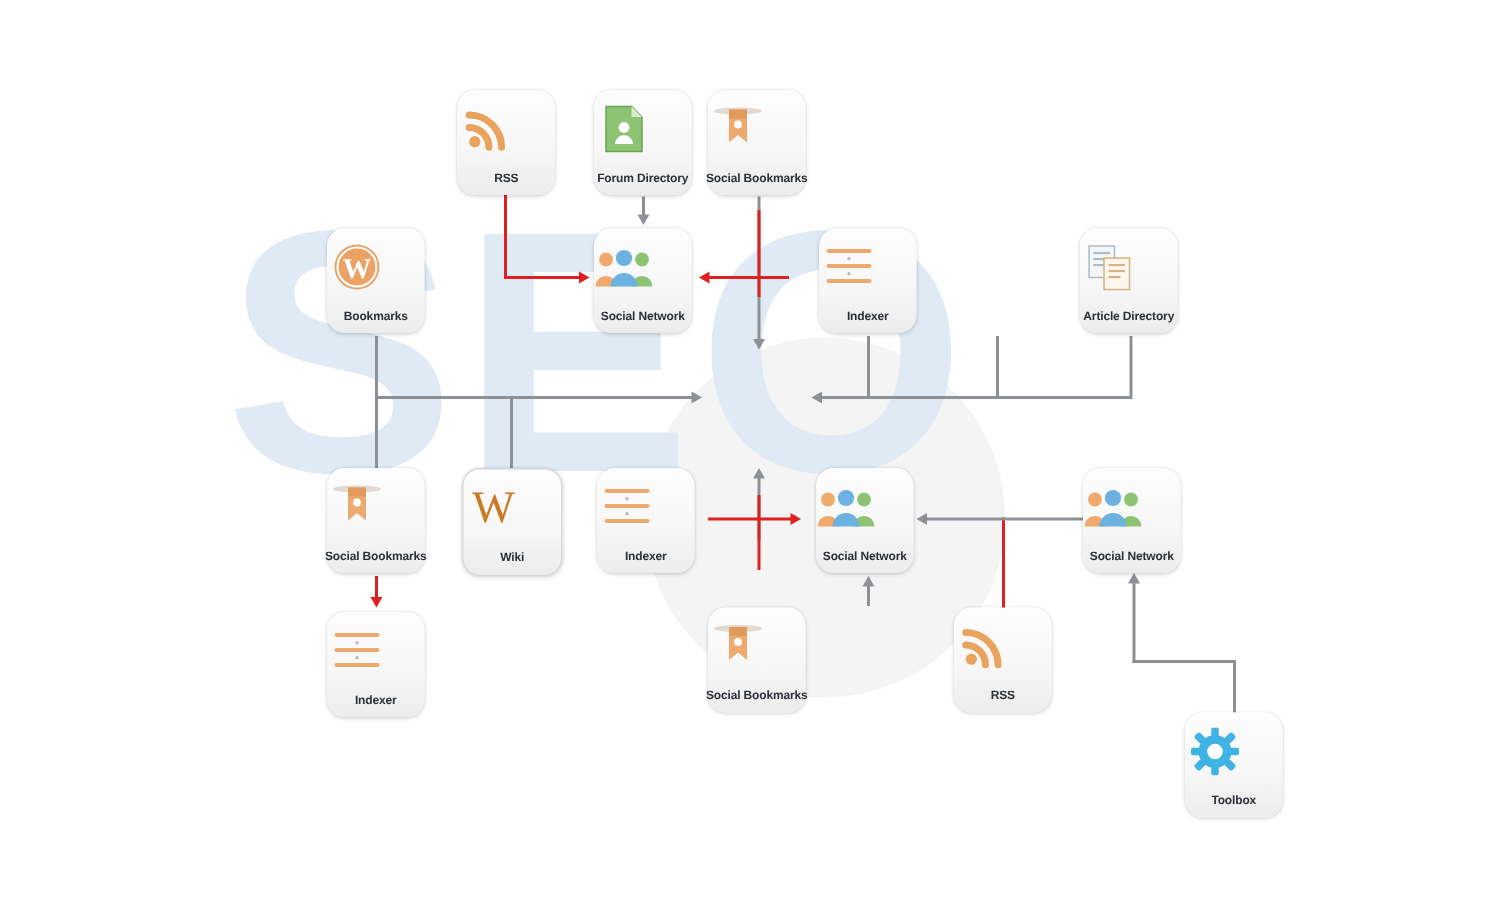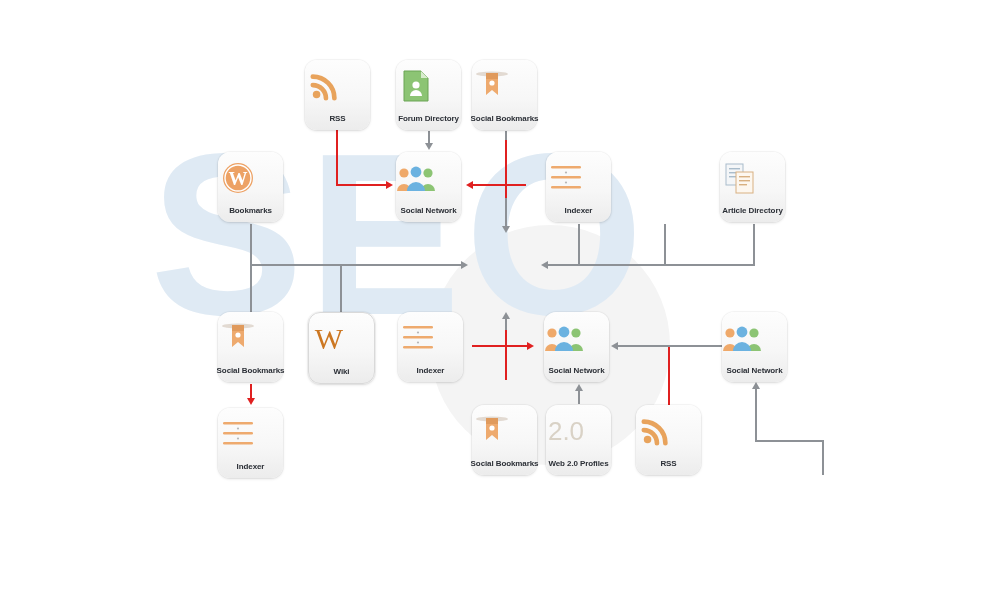--- a/index.html
+++ b/index.html
@@ -345,32 +345,47 @@
       <svg width="34" height="32" viewBox="0 0 34 32">
         <ellipse cx="17" cy="4" rx="16" ry="2.4" fill="#d9cfc4" opacity="0.75"></ellipse>
         <path d="M11 3 h12 v22 l-6 -5 l-6 5 z" fill="#eeaa6e"></path>
         <path d="M11 3 h12 v6 h-12 z" fill="#e09a5c"></path>
         <circle cx="17" cy="13" r="2.6" fill="#ffffff"></circle>
       </svg>
     </div>
     <div class="caption">Social Bookmarks</div>
   </div>
 
-  <div class="node" style="left:546px; top:405px;">
-    <div class="glyph">
-      <span class="w20">2.0</span>
-    </div>
-    <div class="caption">Web 2.0 Profiles</div>
-  </div>
 
   <div class="node" style="left:636px; top:405px;">
     <div class="glyph">
       <svg width="30" height="30" viewBox="0 0 32 32">
         <circle cx="7" cy="25" r="4" fill="#e8a35c"></circle>
         <path d="M3 15 A14 14 0 0 1 17 29" fill="none" stroke="#e8a35c" stroke-width="5" stroke-linecap="round"></path>
         <path d="M3 6 A23 23 0 0 1 26 29" fill="none" stroke="#e8a35c" stroke-width="5" stroke-linecap="round"></path>
       </svg>
     </div>
     <div class="caption">RSS</div>
   </div>
 
+  <div class="node" style="left:790px; top:475px;">
+    <div class="glyph">
+      <svg width="32" height="32" viewBox="0 0 32 32">
+        <g fill="#3fb3e3">
+          <circle cx="16" cy="16" r="11"></circle>
+        </g>
+        <g fill="#3fb3e3">
+          <rect x="13.5" y="0" width="5" height="7" rx="1.4"></rect>
+          <rect x="13.5" y="25" width="5" height="7" rx="1.4"></rect>
+          <rect x="0" y="13.5" width="7" height="5" rx="1.4"></rect>
+          <rect x="25" y="13.5" width="7" height="5" rx="1.4"></rect>
+          <rect x="3.5" y="3.5" width="5" height="7" rx="1.4" transform="rotate(-45 6 7)"></rect>
+          <rect x="23.5" y="3.5" width="5" height="7" rx="1.4" transform="rotate(45 26 7)"></rect>
+          <rect x="3.5" y="21.5" width="5" height="7" rx="1.4" transform="rotate(45 6 25)"></rect>
+          <rect x="23.5" y="21.5" width="5" height="7" rx="1.4" transform="rotate(-45 26 25)"></rect>
+        </g>
+        <circle cx="16" cy="16" r="5.2" fill="#ffffff"></circle>
+      </svg>
+    </div>
+    <div class="caption">Toolbox</div>
+  </div>
 
 </div>
 
 </body></html>

